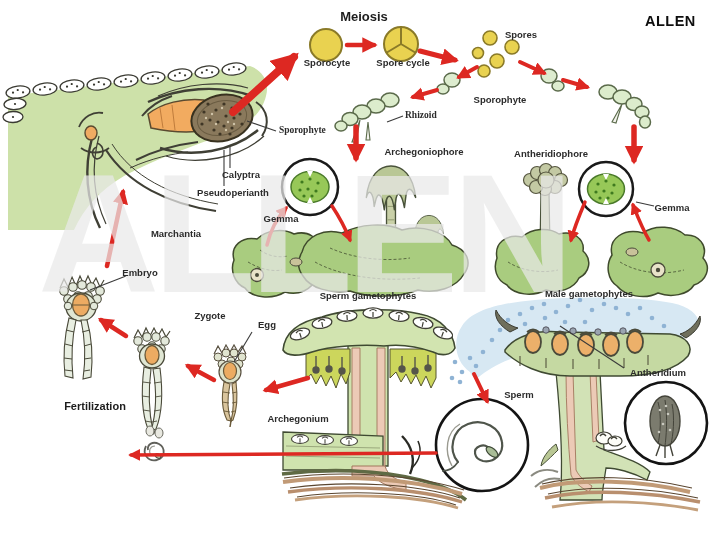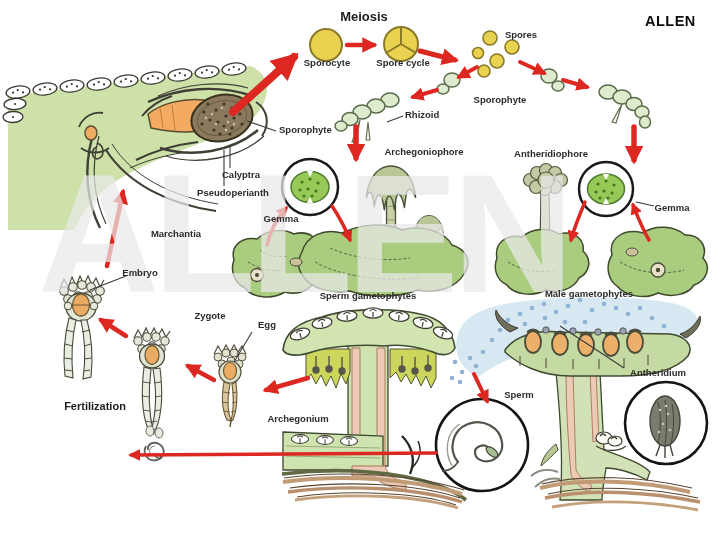--- a/index.html
+++ b/index.html
@@ -3,21 +3,21 @@
 <meta charset="utf-8">
 <style>
   html,body{margin:0;padding:0;background:#ffffff;}
   .stage{position:relative;width:720px;height:535px;background:#ffffff;overflow:hidden;
          font-family:"Liberation Sans",sans-serif;}
   .stage svg{position:absolute;left:0;top:0;z-index:1;}
   .watermark{position:absolute;left:38px;top:150px;z-index:2;font-size:168px;font-weight:900;
              letter-spacing:-6px;color:rgba(233,233,233,0.72);pointer-events:none;user-select:none;line-height:1;}
   .lbl{position:absolute;z-index:3;font-size:9.5px;font-weight:700;color:#2b2b2b;
        white-space:nowrap;transform:translateX(-50%);line-height:1.1;}
-  .lbl-left{transform:none;}
+  .lbl-left{transform:none;font-family:Liberation Serif, serif;}
   .big{font-size:13px;font-weight:800;color:#1d1d1d;}
   .med{font-size:11px;font-weight:800;color:#1d1d1d;}
   .caption{position:absolute;z-index:3;font-size:14.5px;font-weight:800;color:#222;
            white-space:nowrap;transform:translateX(-50%);}
   .logo{position:absolute;z-index:3;left:645px;top:13px;font-size:14.5px;font-weight:900;
         letter-spacing:.5px;color:#0e0e0e;}
 </style>
 </head>
 <body>
 

